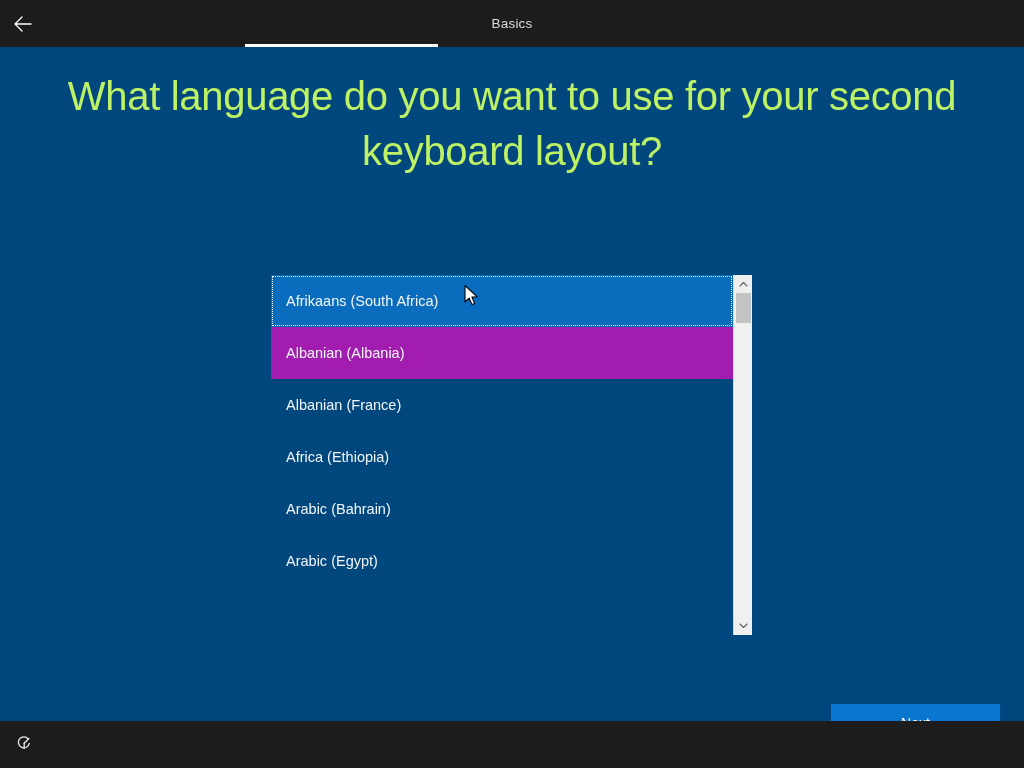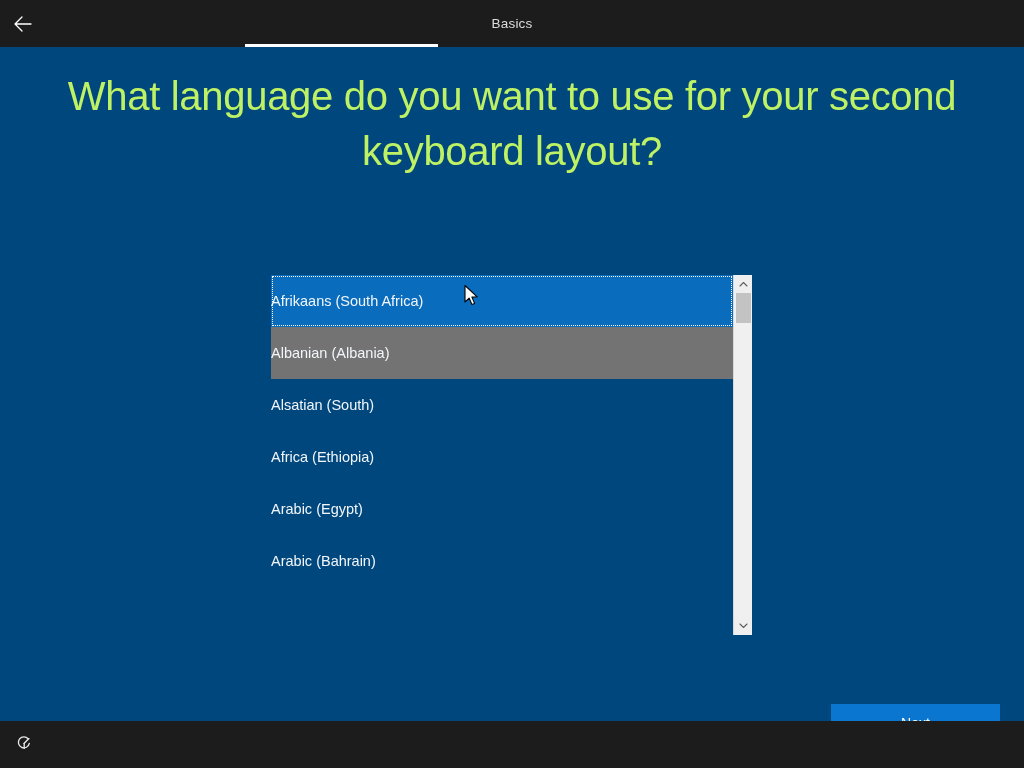--- a/index.html
+++ b/index.html
@@ -77,35 +77,36 @@
     overflow:hidden;
   }
   .list-items{
     position:absolute; left:0; top:0;
     width:462px; height:360px;
   }
   .list-item{
     position:relative;
     height:52px;
     display:flex; align-items:center;
+    padding-left:15px;
     color:#f2f6fa;
     font-size:14.5px;
     cursor:default;
   }
   .list-item.selected{
     background:#0a6cbd;
   }
   .list-item.selected::after{
     content:"";
     position:absolute; left:1px; top:1px; right:1px; bottom:1px;
     border:1px dotted #ffffff;
     pointer-events:none;
   }
   .list-item.hovered{
-    background:#737373;
+    background:#a21caf;
     text-align:center;
   }
 
   
   .scrollbar{
     position:absolute;
     right:0; top:0;
     width:19px; height:360px;
     background:#efefef;
     border-left:1px solid #d8d8d8;
@@ -193,30 +194,30 @@
   <div class="listbox">
 
     <div class="list-items">
       <div class="list-item selected">
         <span>Afrikaans (South Africa)</span>
       </div>
       <div class="list-item hovered">
         <span>Albanian (Albania)</span>
       </div>
       <div class="list-item">
-        <span>Alsatian (South)</span>
+        <span>Albanian (France)</span>
       </div>
       <div class="list-item">
         <span>Africa (Ethiopia)</span>
       </div>
       <div class="list-item">
+        <span>Arabic (Bahrain)</span>
+      </div>
+      <div class="list-item">
         <span>Arabic (Egypt)</span>
-      </div>
-      <div class="list-item">
-        <span>Arabic (Bahrain)</span>
       </div>
     </div>
 
     <div class="scrollbar">
       <div class="sb-arrow up">
         <span>
           <svg width="9" height="6" viewBox="0 0 9 6" fill="none">
             <path d="M1 5L4.5 1.5L8 5" stroke="#606060" stroke-width="1.1" stroke-linecap="round" stroke-linejoin="round"></path>
           </svg>
         </span>

